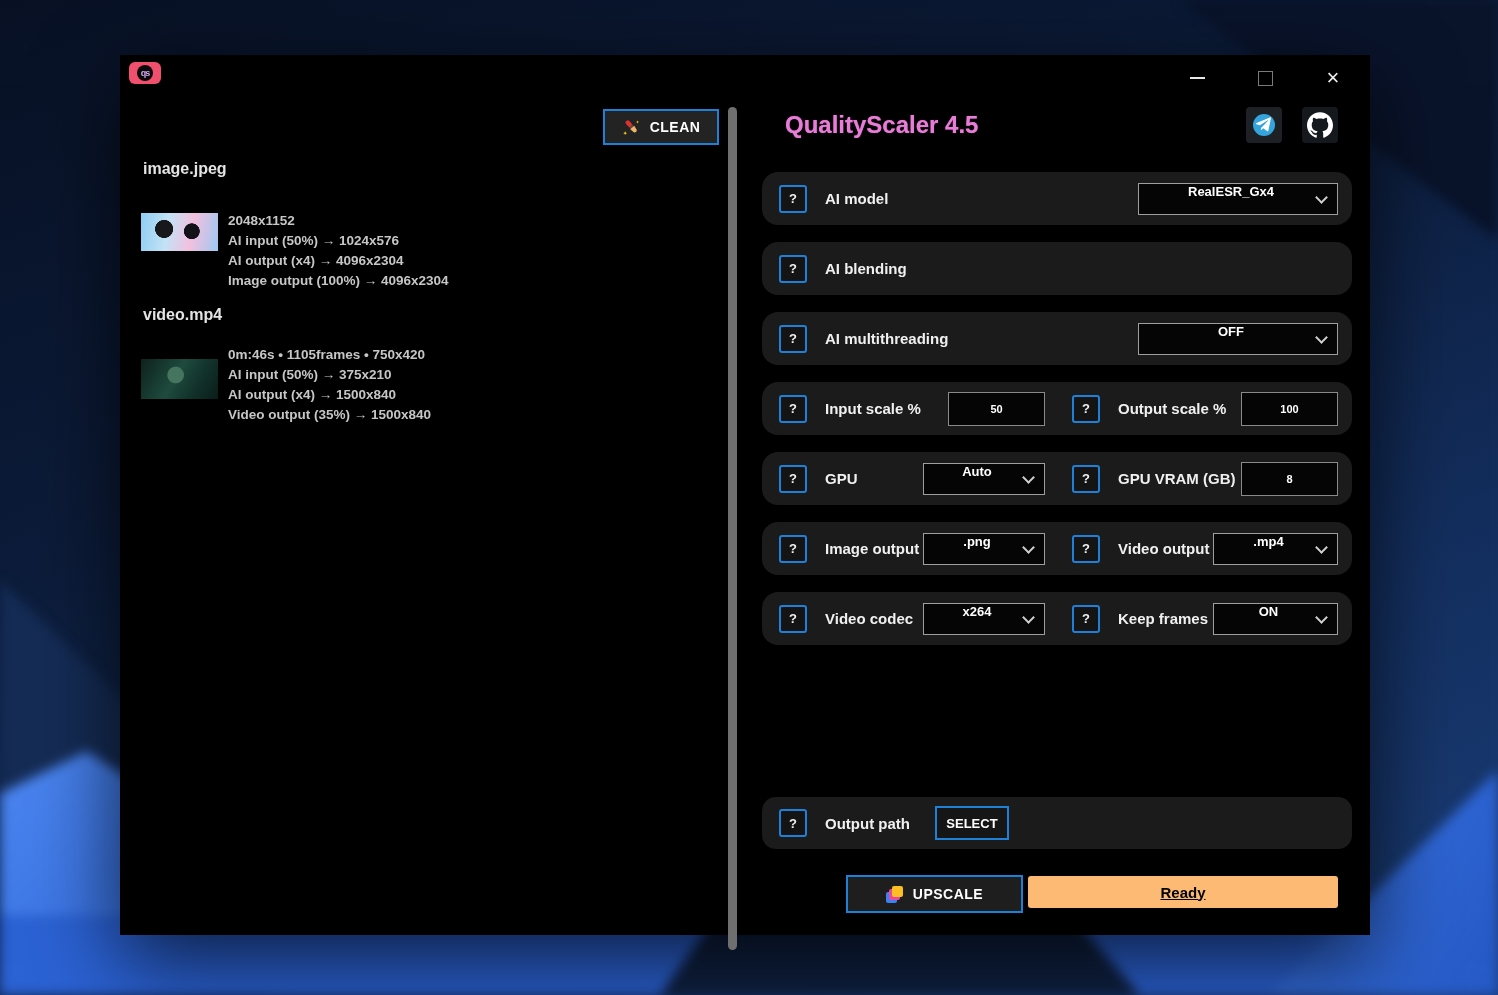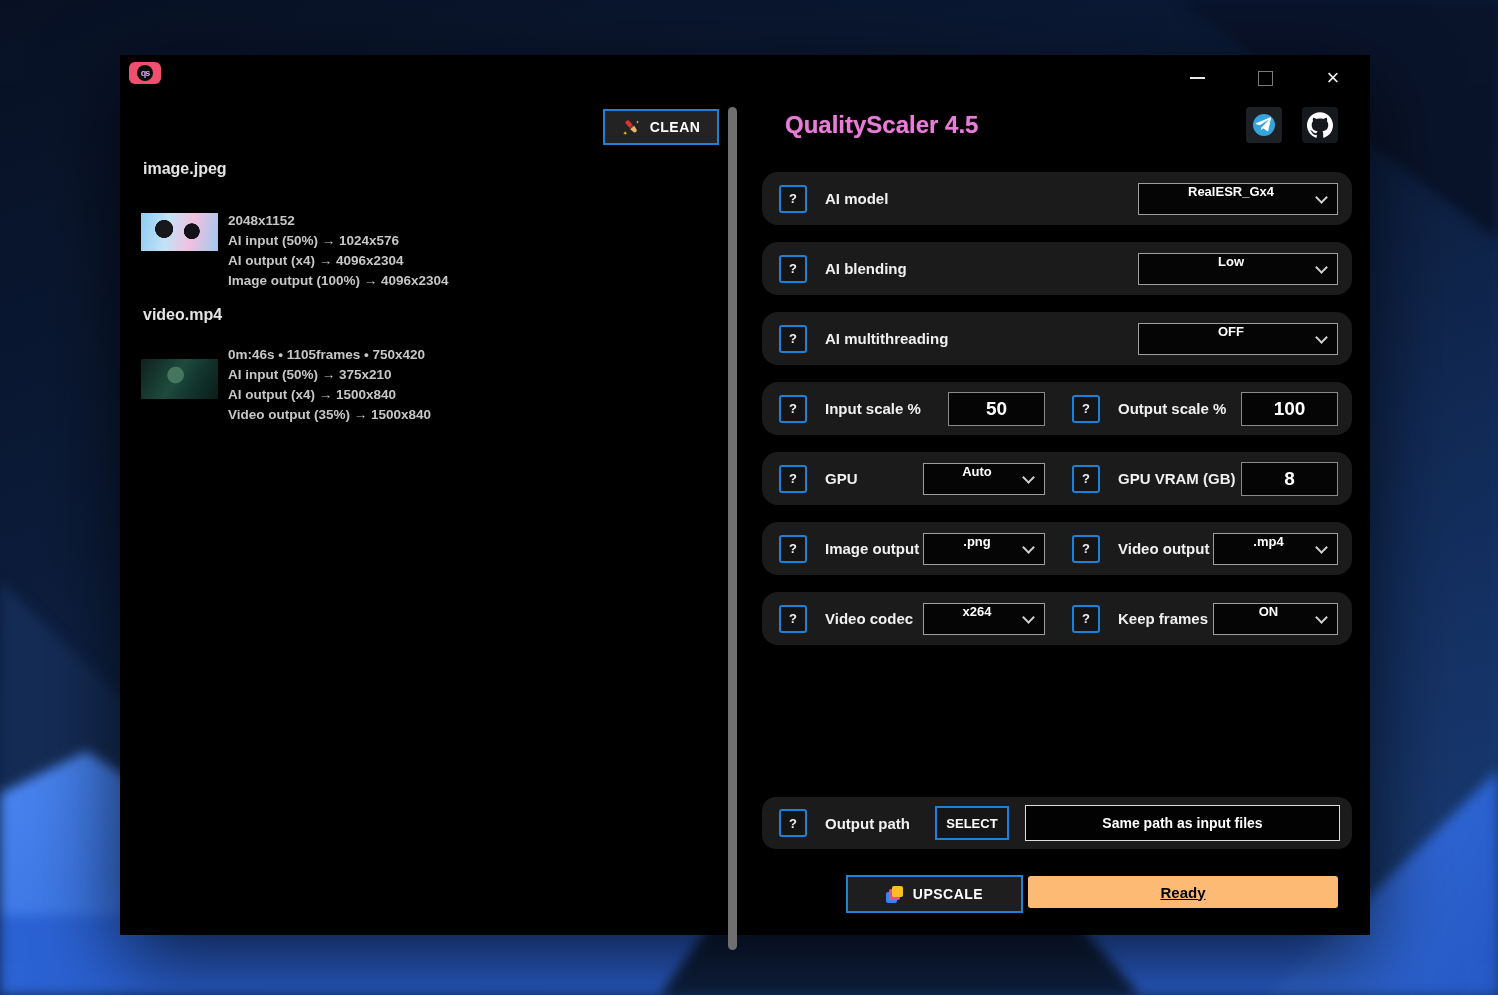--- a/index.html
+++ b/index.html
@@ -86,21 +86,21 @@
   .dropdown{position:relative;height:30px;background:#050505;border:1px solid #9e9e9e;
     display:flex;align-items:flex-start;justify-content:center;color:#fff;font-size:13px;
     font-weight:bold;cursor:pointer;}
   .dd-lg{width:198px;margin-left:auto;margin-right:14px;}
   .dd-sm{width:120px;margin-left:auto;margin-right:15px;}
   .dd-md{width:123px;margin-left:auto;margin-right:14px;}
   .dropdown .val{padding-right:14px;}
   .chev{position:absolute;right:11px;top:9px;width:7px;height:7px;
     border-right:2px solid #cfcfcf;border-bottom:2px solid #cfcfcf;transform:rotate(45deg);}
   .numfield{height:30px;background:#050505;border:1px solid #8a8a8a;color:#fff;
-    font-size:19px;font-weight:bold;text-align:center;font-family:inherit;outline:none;}
+    font-size:11px;font-weight:bold;text-align:center;font-family:inherit;outline:none;}
   .nf-sm{width:91px;margin-left:auto;margin-right:15px;}
   .nf-sm2{width:91px;margin-left:auto;margin-right:14px;}
 
   .path-row{position:absolute;left:0;top:742px;width:590px;height:52px;background:#1b1b1b;
     border-radius:14px;display:flex;align-items:center;}
   .select-btn{width:70px;height:30px;margin-left:25px;background:#161616;border:2px solid #1f80d8;
     color:#fff;font-size:13px;font-weight:bold;display:flex;align-items:center;
     justify-content:center;cursor:pointer;}
   .path-field{width:309px;height:32px;margin-left:auto;margin-right:12px;background:#020202;
     border:1px solid #dcdcdc;color:#fff;font-size:14px;font-weight:bold;text-align:center;
@@ -196,24 +196,20 @@
         <div class="lbl">AI model</div>
         <div class="dropdown dd-lg">
           <span class="val">RealESR_Gx4</span>
           <span class="chev"></span>
         </div>
       </div>
 
       <div class="row">
         <div class="help">?</div>
         <div class="lbl">AI blending</div>
-        <div class="dropdown dd-lg">
-          <span class="val">Low</span>
-          <span class="chev"></span>
-        </div>
       </div>
 
       <div class="row">
         <div class="help">?</div>
         <div class="lbl">AI multithreading</div>
         <div class="dropdown dd-lg">
           <span class="val">OFF</span>
           <span class="chev"></span>
         </div>
       </div>
@@ -284,21 +280,20 @@
           </div>
         </div>
       </div>
 
     </div>
 
     <div class="path-row">
       <div class="help">?</div>
       <div class="lbl">Output path</div>
       <div class="select-btn">SELECT</div>
-      <input class="path-field" value="Same path as input files" style="">
     </div>
 
     <div class="upscale-btn">
       <span class="layers-icon">
         <i class="l-blue"></i>
           <i class="l-pink"></i>
           <i class="l-yellow"></i>
       </span>
       <span>UPSCALE</span>
     </div>

